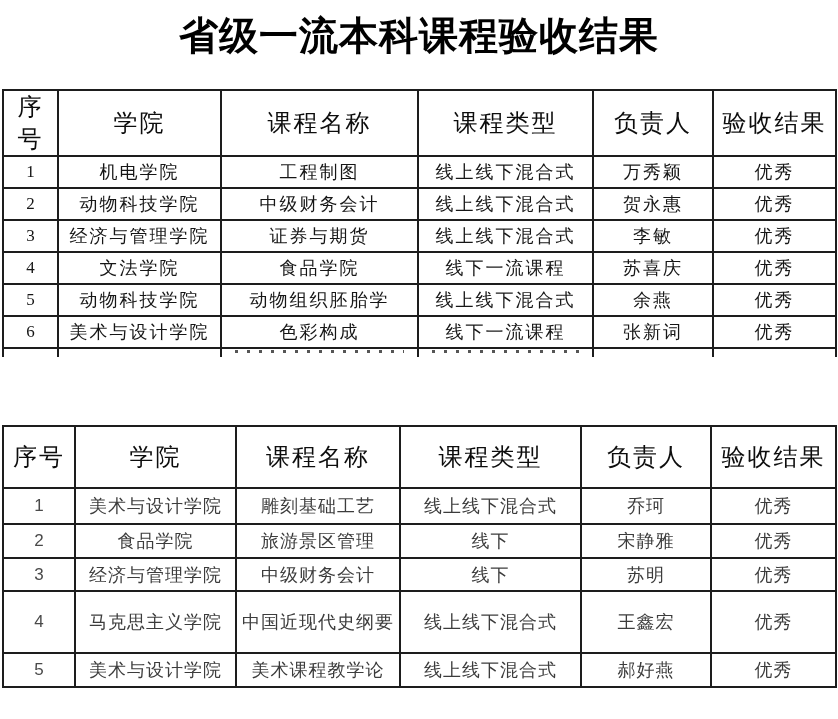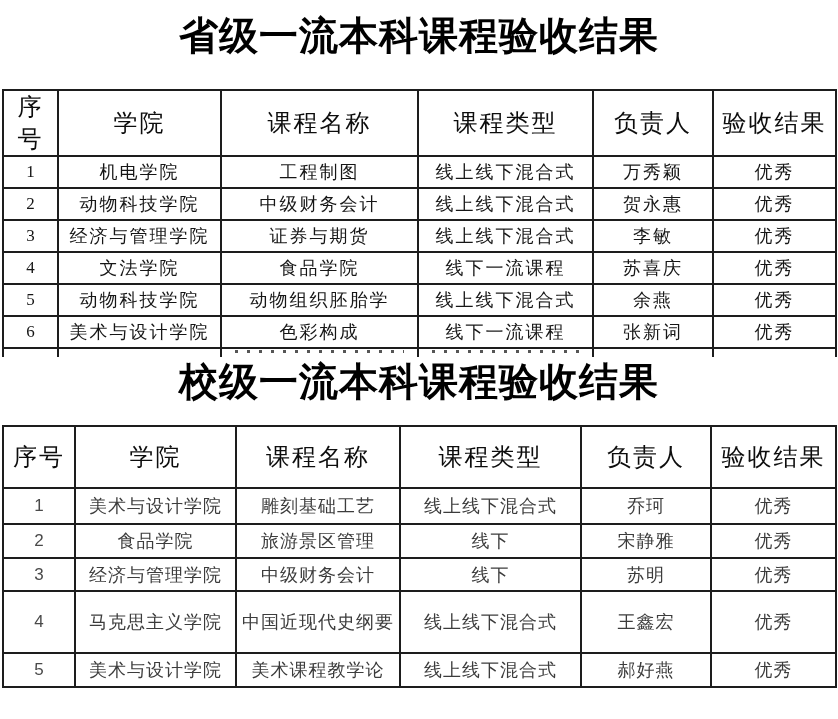--- a/index.html
+++ b/index.html
@@ -156,21 +156,20 @@
           </td>
         <td>
             <div class="smudge"></div>
           </td>
         <td></td>
         <td></td>
       </tr>
     </tbody>
   </table>
 
-  <h1 class="doc-title title-2">校级一流本科课程验收结果</h1>
 
   <table class="results" id="table-2">
     <colgroup>
       <col style="width:72px">
         <col style="width:161px">
         <col style="width:164px">
       <col style="width:181px">
         <col style="width:130px">
         <col style="width:125px">
     </colgroup>

